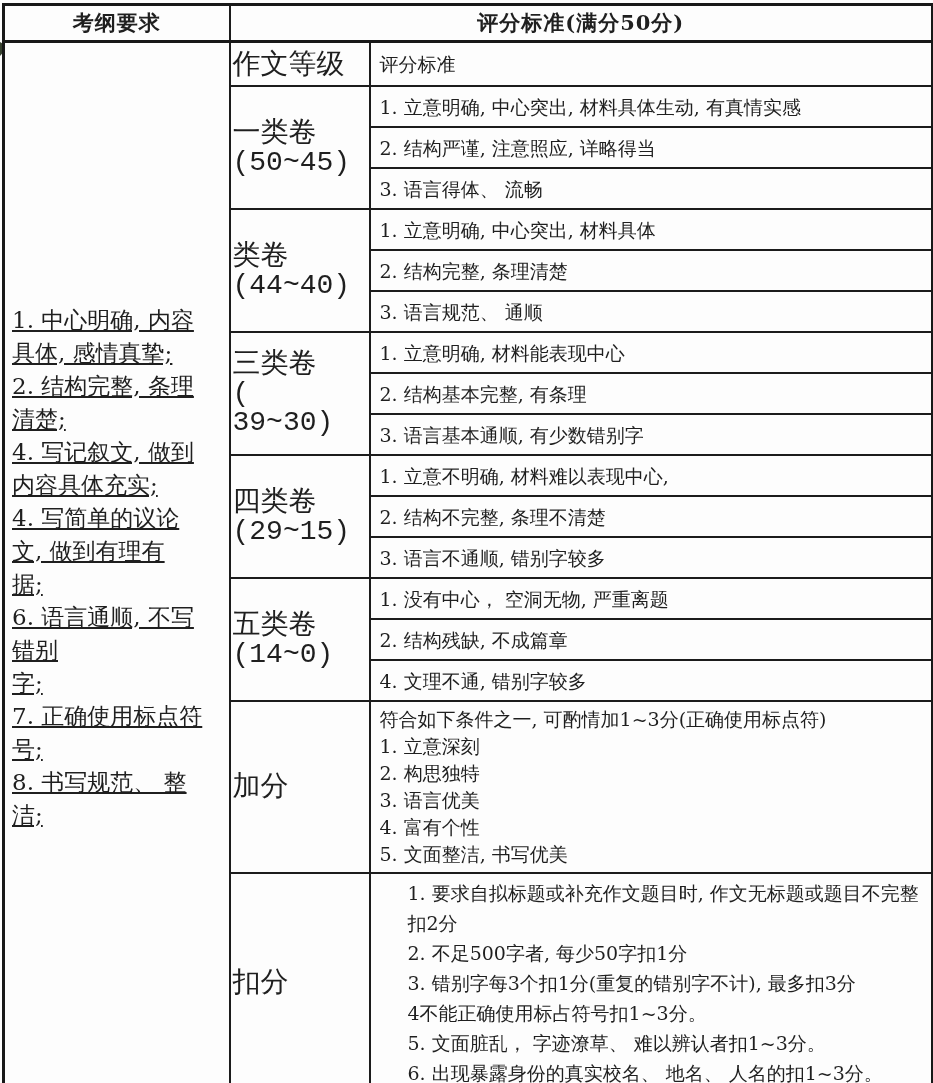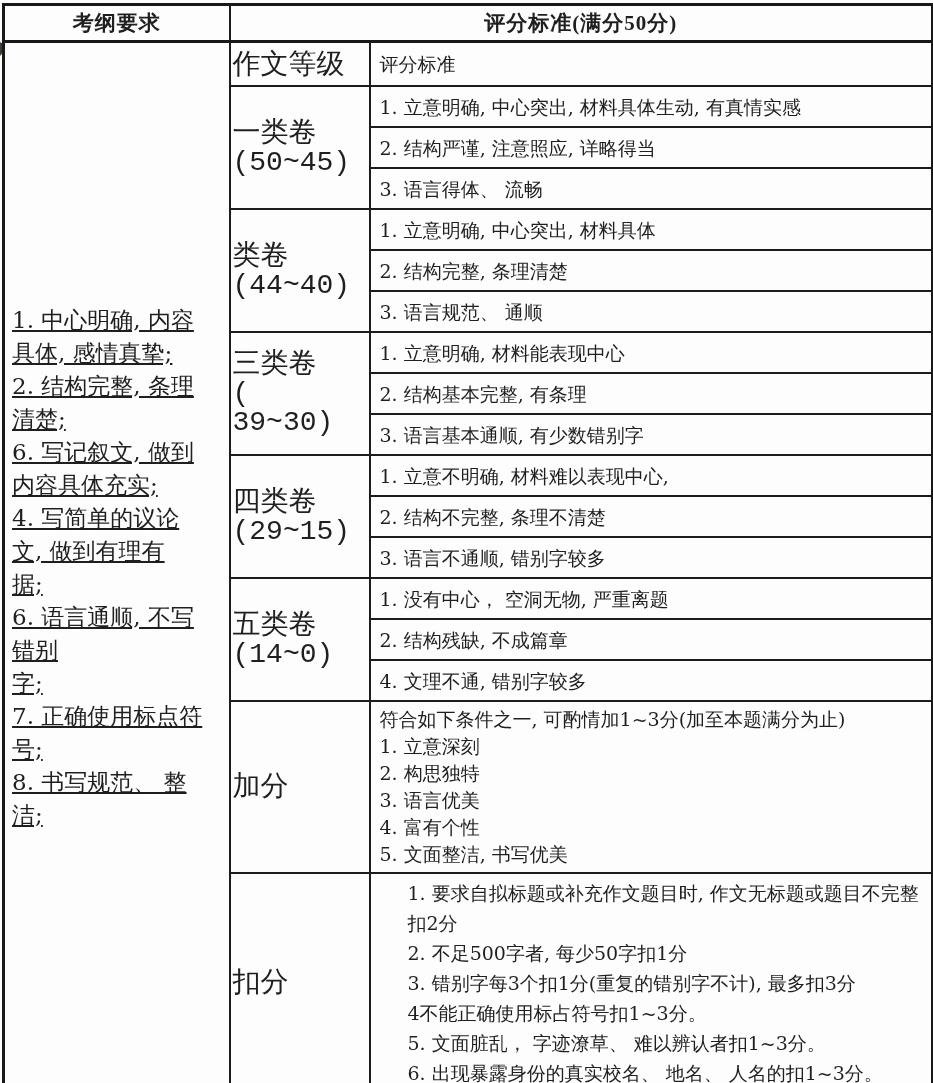--- a/index.html
+++ b/index.html
@@ -27,21 +27,20 @@
     border:2px solid #1c1c1c;
     overflow:hidden;
   }
   table.rubric{border:3px solid #181818;}
   tr.r-head{height:37px;}
   tr.r-head th{
     border-bottom:3px solid #181818;
     font-size:21px;font-weight:bold;
     text-align:center;vertical-align:middle;
     letter-spacing:1px;
-    font-family:Liberation Serif, serif;
   }
   tr.r-sub{height:42px;}
   tr.crow{height:41px;}
   tr.r-bonus{height:167px;}
   tr.r-deduct{height:211px;}
   td.req{
     vertical-align:middle;
     padding:4px 2px 4px 7px;
     background:#fdfdfd;
   }
@@ -93,21 +92,21 @@
       <th colspan="2">评分标准(满分50分)</th>
     </tr>
 
     <tr class="r-sub">
       <td class="req" rowspan="18">
         <div>
           <div class="req-line">1. 中心明确, 内容</div>
           <div class="req-line">具体, 感情真挚;</div>
           <div class="req-line">2. 结构完整, 条理</div>
           <div class="req-line">清楚;</div>
-          <div class="req-line">6. 写记叙文, 做到</div>
+          <div class="req-line">4. 写记叙文, 做到</div>
           <div class="req-line">内容具体充实;</div>
           <div class="req-line">4. 写简单的议论</div>
           <div class="req-line">文, 做到有理有</div>
           <div class="req-line">据;</div>
           <div class="req-line">6. 语言通顺, 不写</div>
           <div class="req-line">错别</div>
           <div class="req-line">字;</div>
           <div class="req-line">7. 正确使用标点符</div>
           <div class="req-line">号;</div>
           <div class="req-line">8. 书写规范、 整</div>
@@ -186,21 +185,21 @@
     </tr>
     <tr class="crow">
       <td class="crit">4. 文理不通, 错别字较多</td>
     </tr>
 
     <tr class="r-bonus">
       <td class="grade">
         <div class="g-name">加分</div>
       </td>
       <td class="crit multi bonus-cell">
-        <div class="m-line">符合如下条件之一, 可酌情加1~3分(加至本题满分为止)</div>
+        <div class="m-line">符合如下条件之一, 可酌情加1~3分(正确使用标点符)</div>
         <div class="m-line">1. 立意深刻</div>
         <div class="m-line">2. 构思独特</div>
         <div class="m-line">3. 语言优美</div>
         <div class="m-line">4. 富有个性</div>
         <div class="m-line">5. 文面整洁, 书写优美</div>
       </td>
     </tr>
 
     <tr class="r-deduct">
       <td class="grade">

